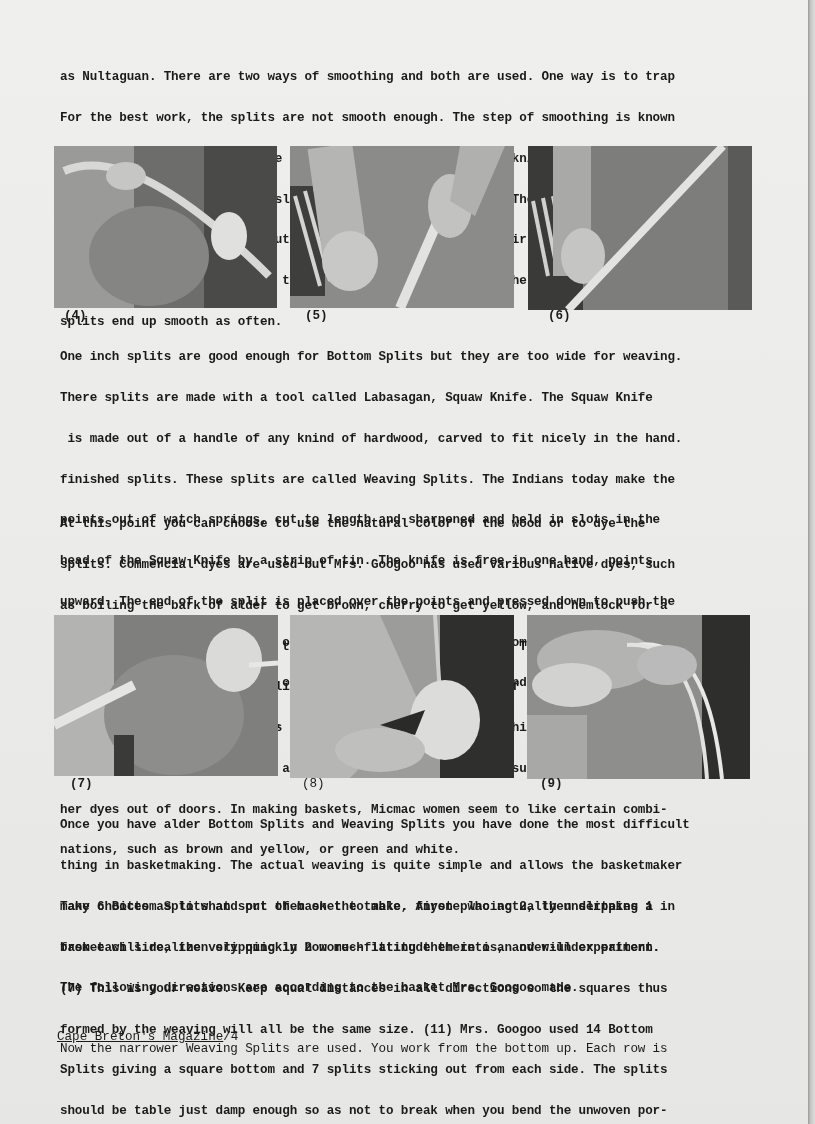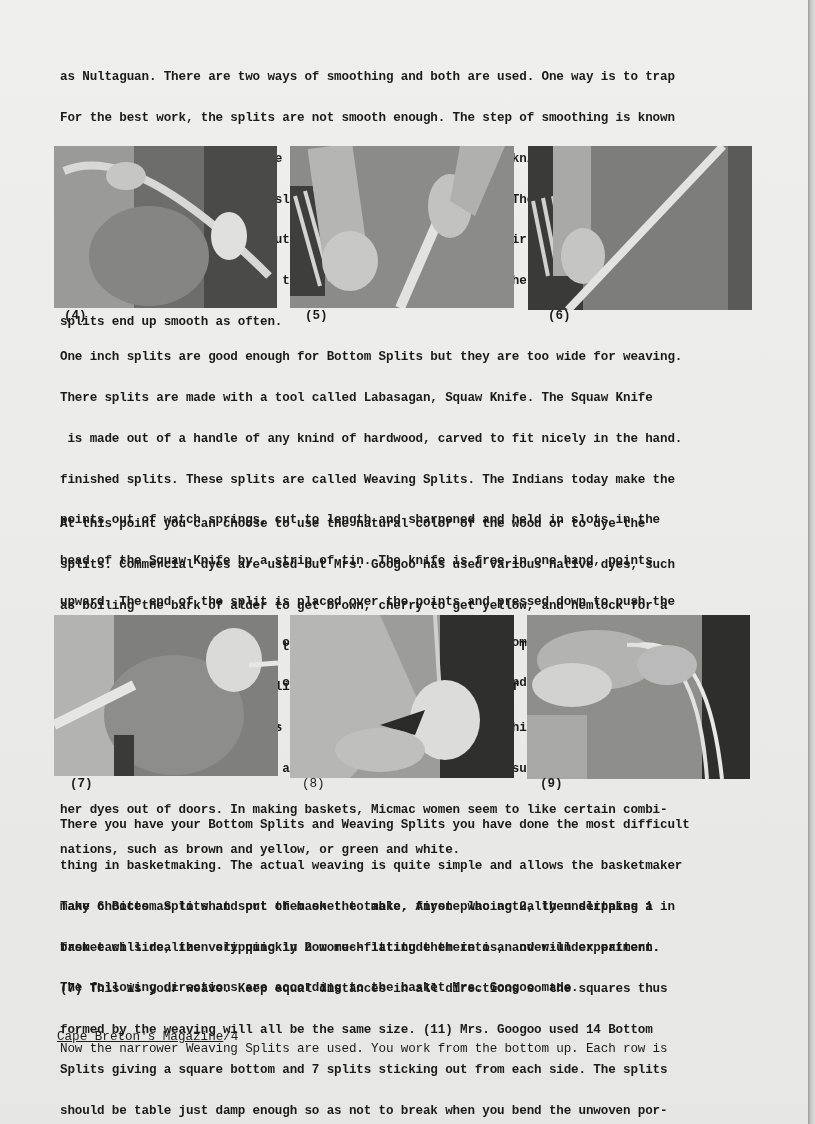--- a/index.html
+++ b/index.html
@@ -155,21 +155,21 @@
     <path d="M100 30 Q 170 25 180 164" stroke="#e2e2e0" stroke-width="4" fill="none"></path>
     <ellipse cx="140" cy="50" rx="30" ry="20" fill="#bababa"></ellipse>
     <rect x="0" y="100" width="60" height="64" fill="#a8a8a6"></rect>
   </svg>
 </div>
 <div class="caption bold" style="left:70px; top:778px;">(7)</div>
 <div class="caption" style="left:302px; top:778px;">(8)</div>
 <div class="caption bold" style="left:540px; top:778px;">(9)</div>
 
 <div class="text-block bold" style="top:792px;">
-  <div>There you have your Bottom Splits and Weaving Splits you have done the most difficult</div>
+  <div>Once you have alder Bottom Splits and Weaving Splits you have done the most difficult</div>
   <div>thing in basketmaking. The actual weaving is quite simple and allows the basketmaker</div>
   <div>many choices as to what sort of basket to make. Anyone who actually undertakes a</div>
   <div>basket will realize very quickly how much latitude there is, and will experiment.</div>
   <div>The following directions are according to the basket Mrs. Googoo made.</div>
 </div>
 
 <div class="text-block bold" style="top:874px;">
   <div>Take 6 Bottom Splits and put them on the table, first placing 2, then slipping 1 in</div>
   <div>from each side, then slipping in 2 more--fitting them into an over-under pattern.</div>
   <div>(7) This is your weave. Keep equal distances in all directions so the squares thus</div>

